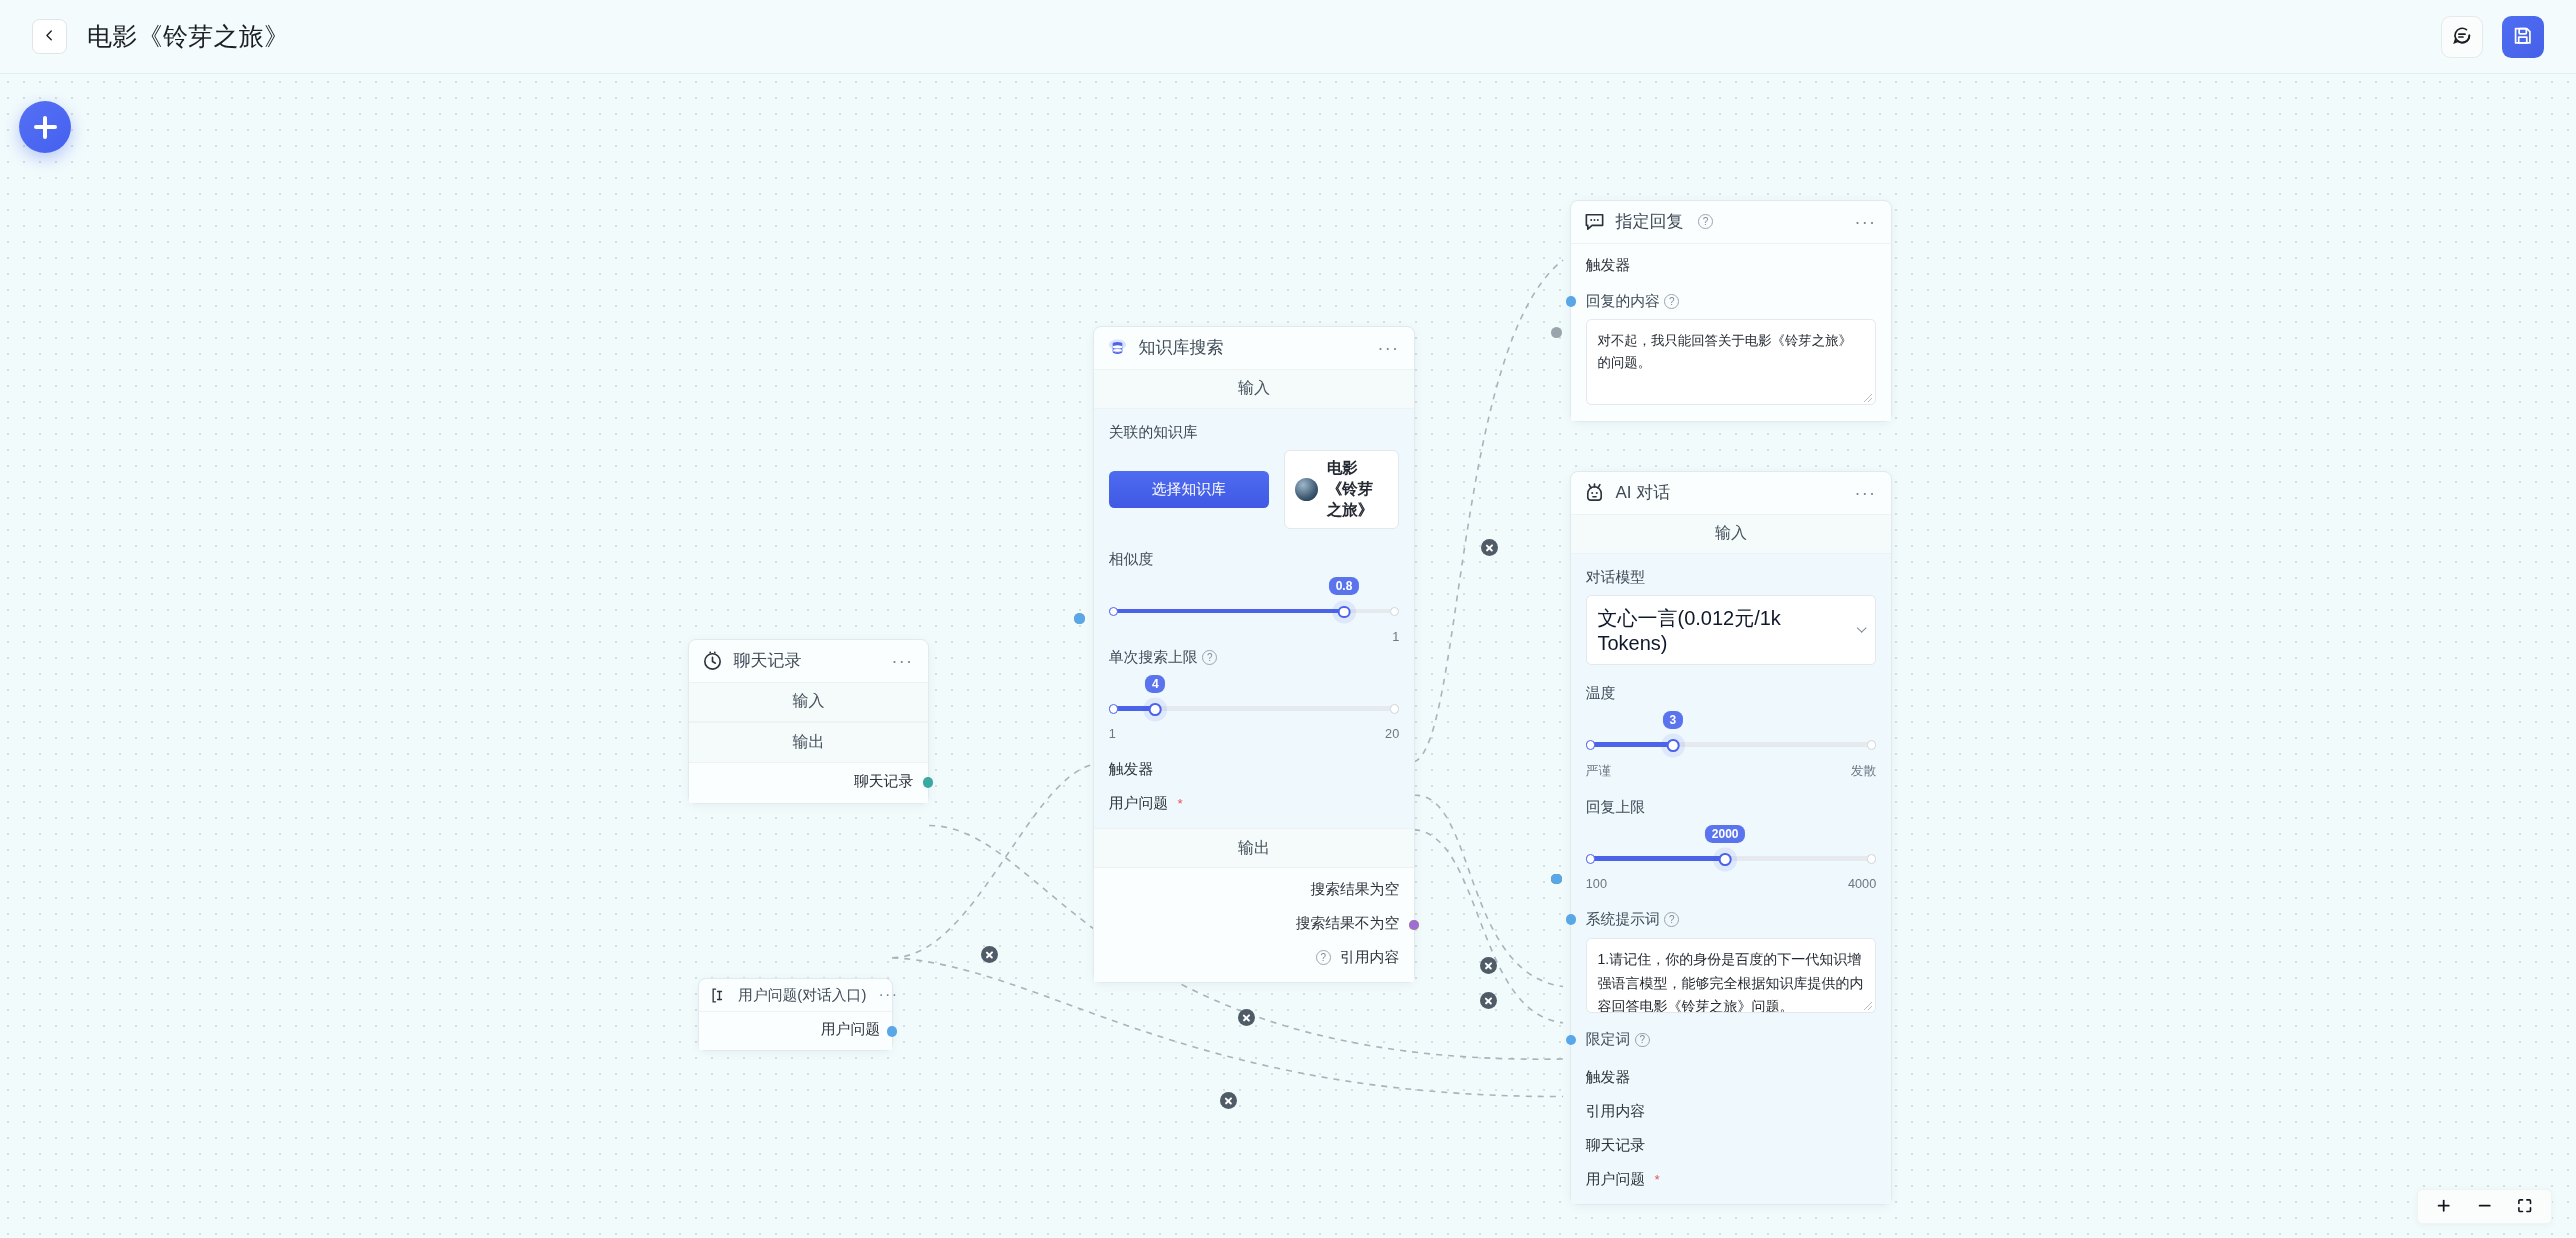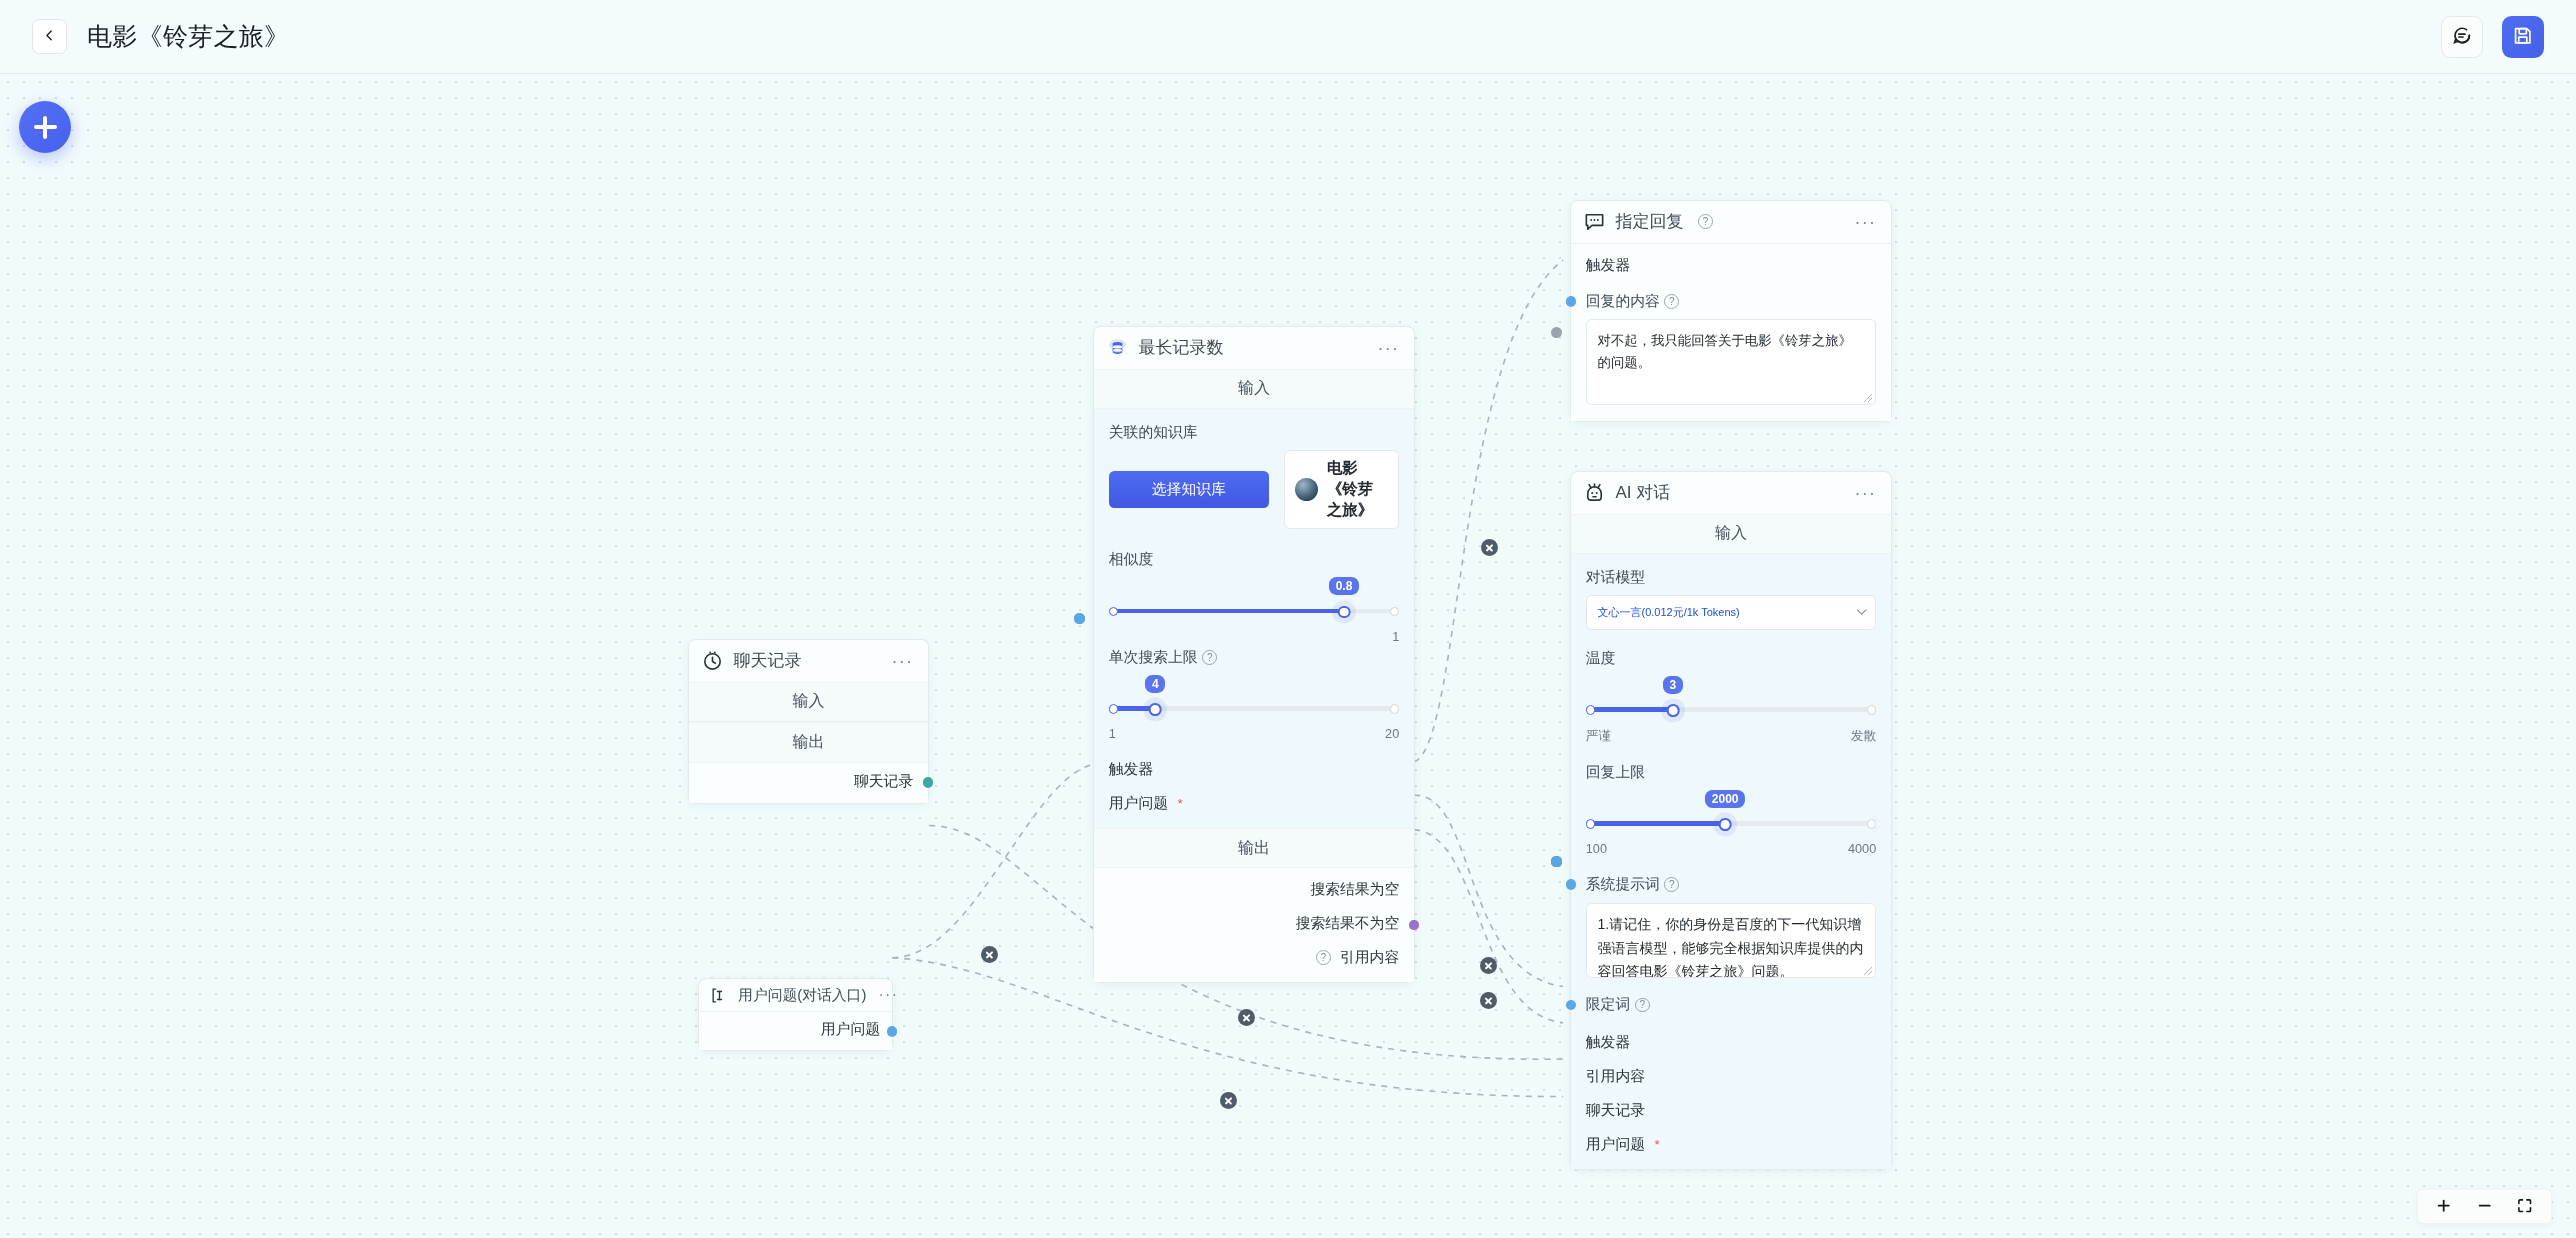--- a/index.html
+++ b/index.html
@@ -161,21 +161,21 @@
   .ta-wrap { position: relative; }
   .ta-grip {
     position: absolute; right: 4px; bottom: 3.4px; width: 8px; height: 8px;
     pointer-events: none;
     background:
       linear-gradient(135deg, transparent 46%, #b4bec6 46%, #b4bec6 56%, transparent 56%),
       linear-gradient(135deg, transparent 70%, #b4bec6 70%, #b4bec6 80%, transparent 80%);
   }
   .sel {
     width: 100%; background: #fff; border: 0.7px solid #e2e8ec; border-radius: 5.4px;
-    font-size: 11px; color: #1d4ed8; padding: 8.7px 27px 8.7px 10.7px;
+    font-size: 20px; color: #0f172a; padding: 8.7px 27px 8.7px 10.7px;
     display: flex; align-items: center; cursor: pointer; position: relative;
   }
   .sel .chev {
     position: absolute; right: 9.4px; top: 50%; width: 7.4px; height: 7.4px;
     border-right: 1.6px solid #7d8893; border-bottom: 1.6px solid #7d8893;
     transform: translateY(-75%) rotate(45deg);
   }
   .stepper {
     width: 100%; background: #f0f7fc; border: 0.7px solid #e2eaf0; border-radius: 5.4px;
     font-size: 15.4px; color: #3c444c; padding: 7.4px 27px 7.4px 10.7px; position: relative;
@@ -339,21 +339,21 @@
       <span class="nicon">
         <svg viewBox="0 0 24 24" fill="none">
           <ellipse cx="12" cy="9" rx="9" ry="5.5" fill="#dbe4fb"></ellipse>
           <ellipse cx="12" cy="8.2" rx="5" ry="1.9" fill="#4a63ea"></ellipse>
           <path d="M7 8.2v8.6c0 1.05 2.24 1.9 5 1.9s5-.85 5-1.9V8.2" fill="#4a63ea"></path>
           <ellipse cx="12" cy="11.6" rx="5" ry="1.9" fill="#ffffff"></ellipse>
           <ellipse cx="12" cy="15" rx="5" ry="1.9" fill="#ffffff"></ellipse>
           <ellipse cx="12" cy="15" rx="5" ry="1.9" fill="none" stroke="#4a63ea" stroke-width=".6"></ellipse>
         </svg>
       </span>
-      <div class="node-title">最长记录数</div>
+      <div class="node-title">知识库搜索</div>
       <div class="dots-btn">···</div>
     </div>
     <div class="sect-label">输入</div>
     <div class="node-body ports-in">
       <div class="field-label">关联的知识库</div>
       <div class="kb-row">
         <button class="kb-btn">选择知识库</button>
         <div class="kb-chip">
           <span class="kb-avatar"></span>
           <span>电影《铃芽之旅》</span>

